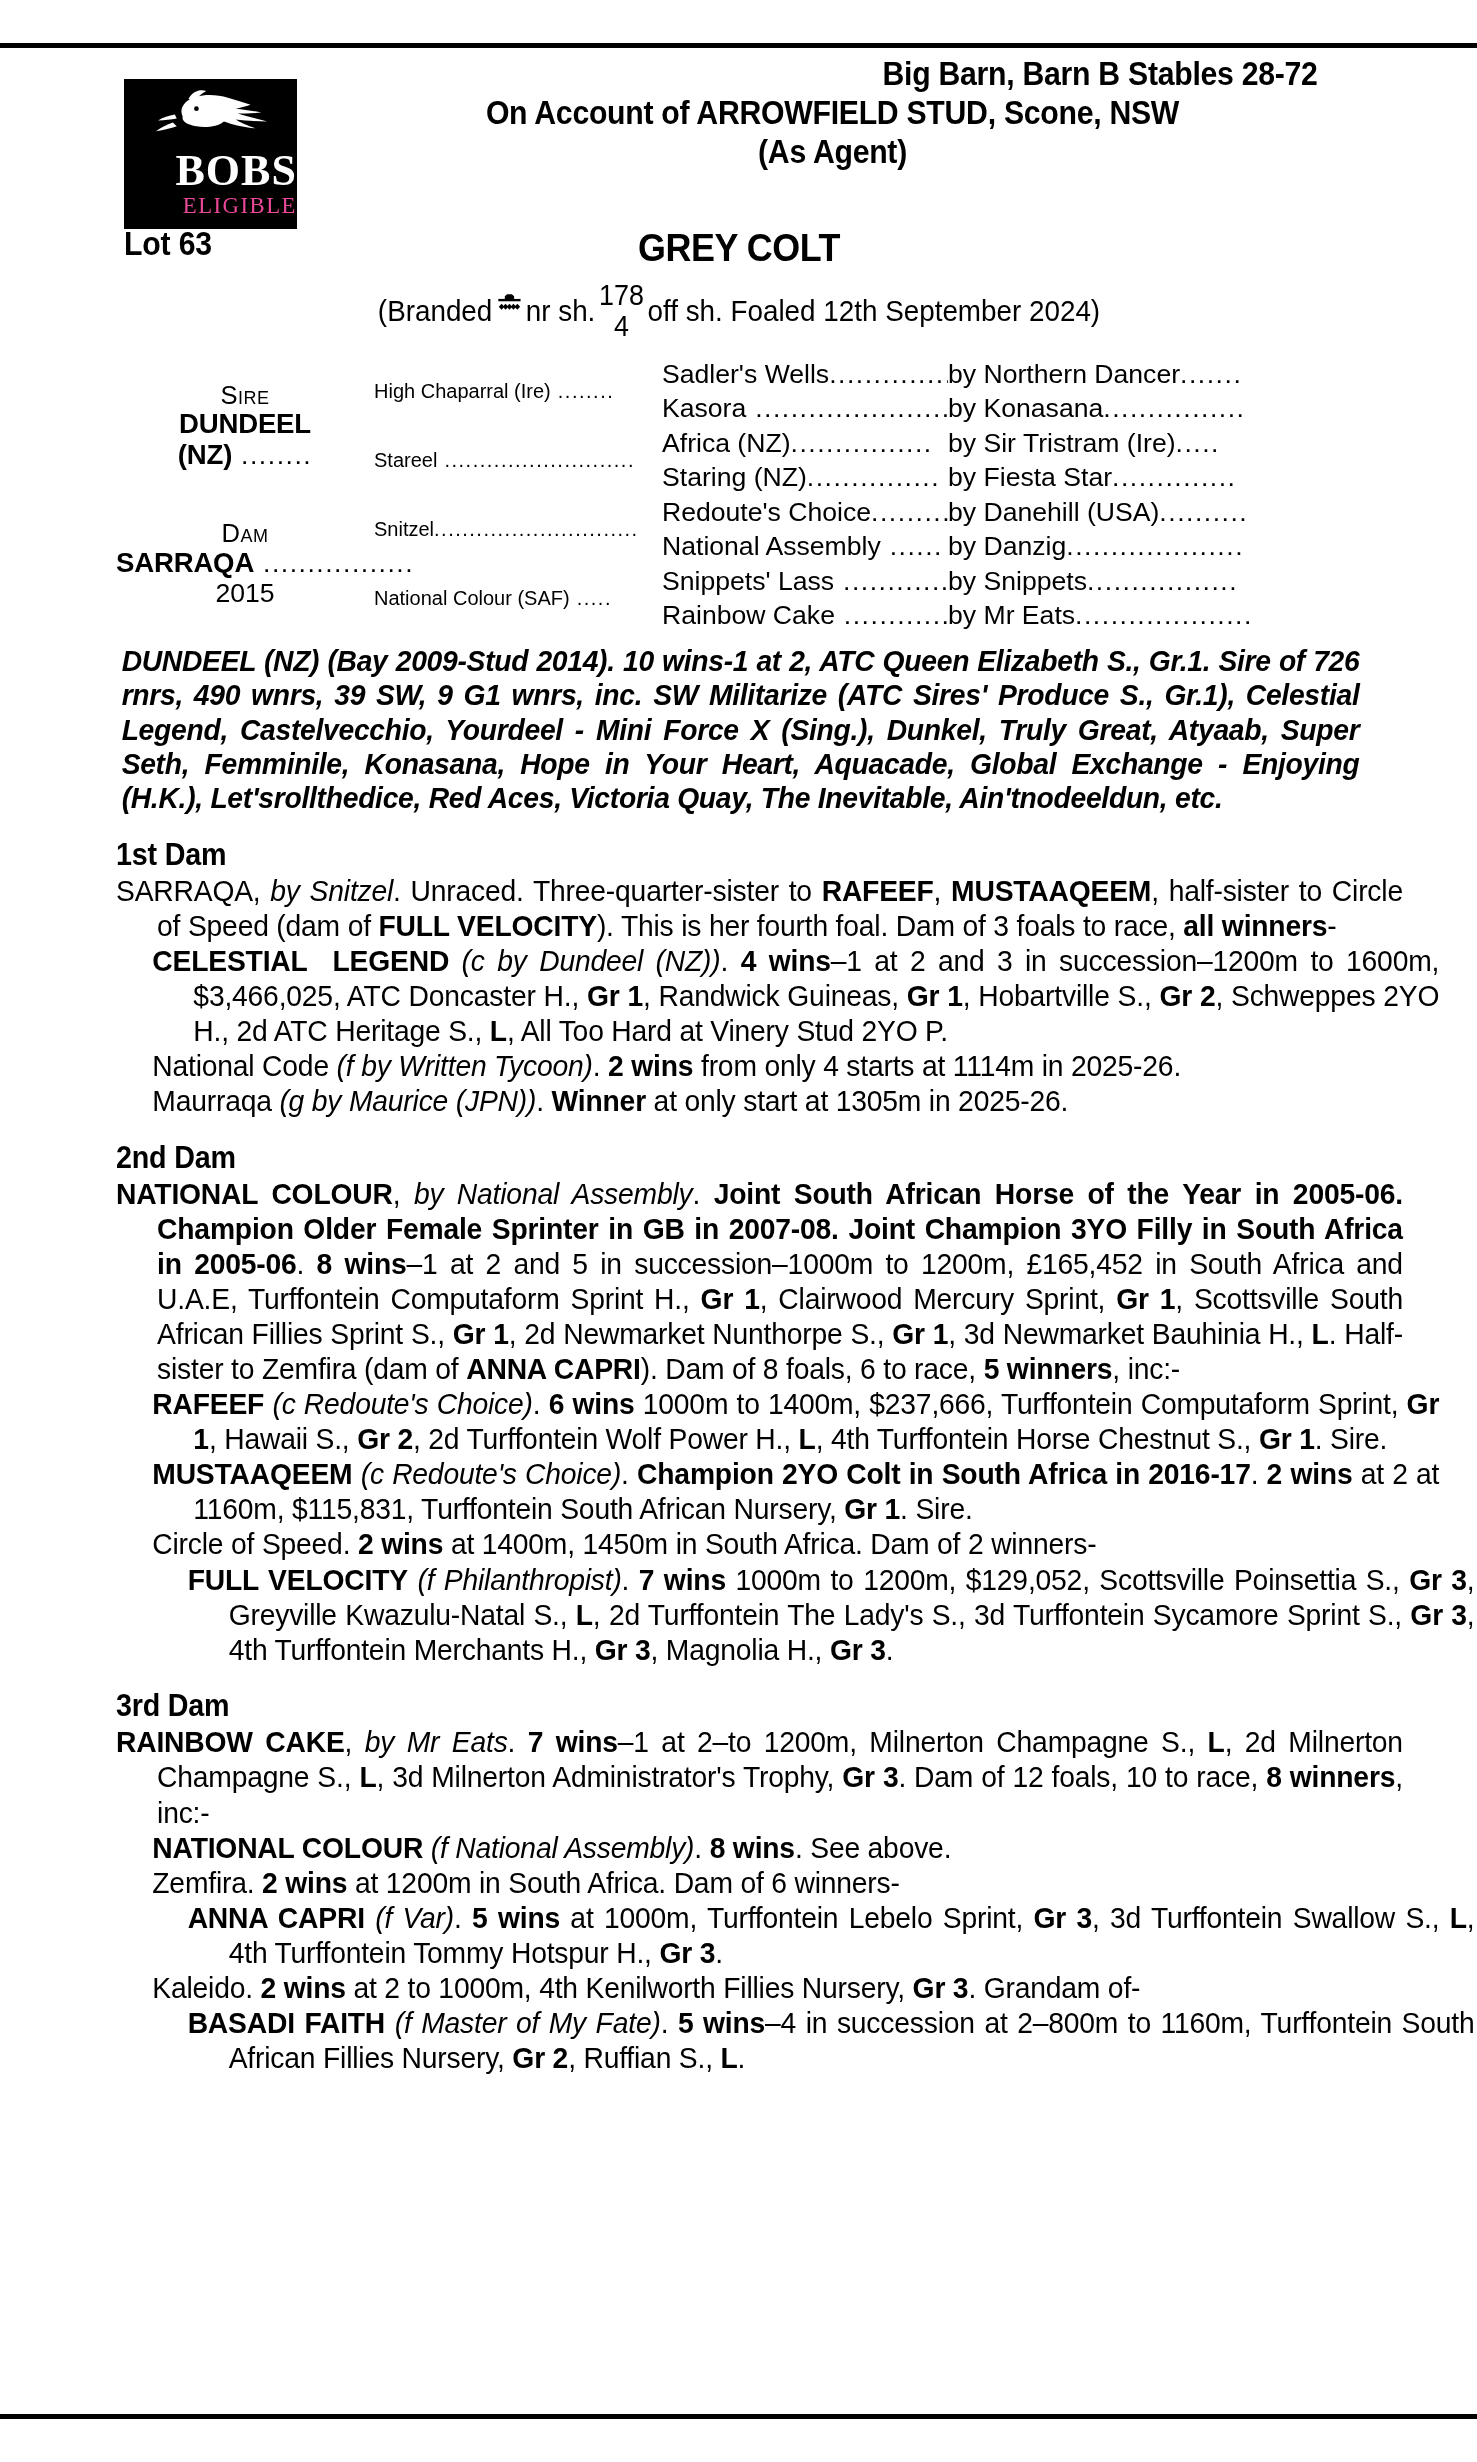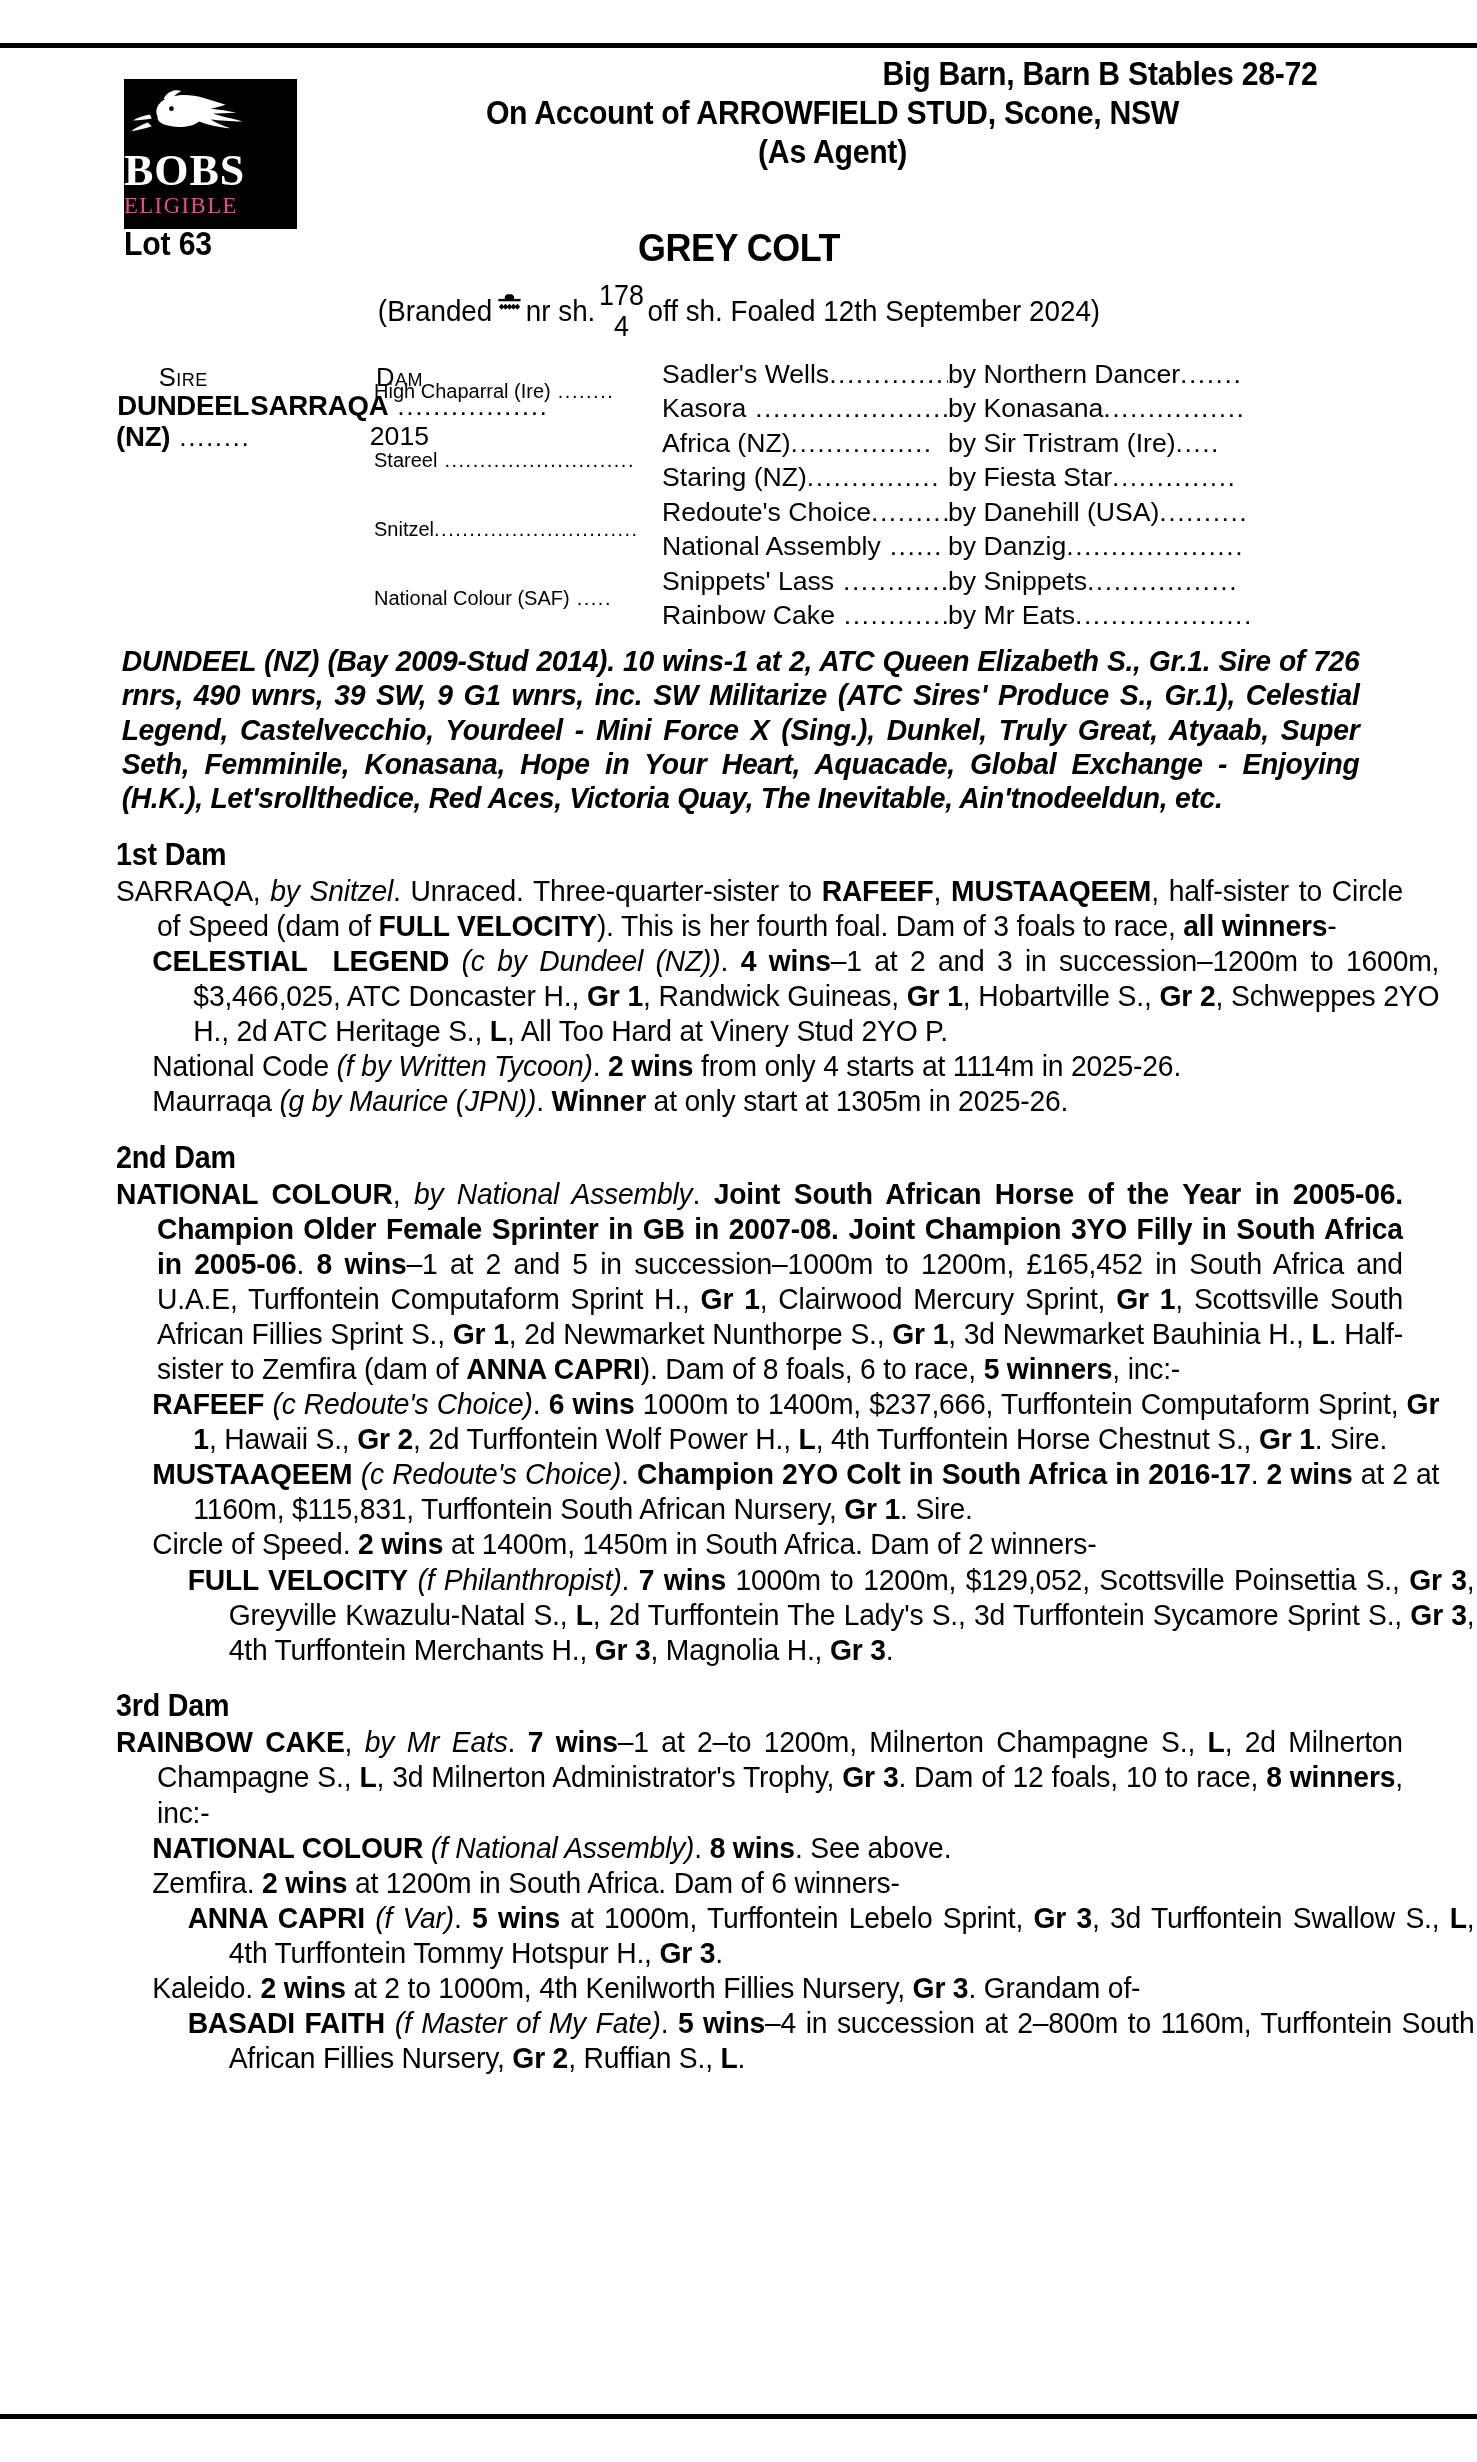--- a/index.html
+++ b/index.html
@@ -13,21 +13,21 @@
   .rule{position:absolute;left:0;width:1478px;height:4.9px;background:#000;}
   .rule.top{top:43px;}
   .rule.bottom{top:2414px;}
 
   .content{position:absolute;left:0;top:55px;width:1478px;padding:0 116px 0 116px;box-sizing:border-box;}
 
   
   .hdr{position:relative;min-height:165px;}
   .bobs{
     position:absolute;left:7.9px;top:23.6px;width:173px;height:150px;background:#000;
-    display:flex;flex-direction:column;align-items:flex-start;justify-content:flex-start;
+    display:flex;flex-direction:column;align-items:flex-end;justify-content:flex-start;
   }
   .bobs svg{display:block;margin-top:8.9px;}
   .bobs .b1{
     color:#fff;font-family:"Liberation Serif", serif;font-weight:700;
     font-size:44px;line-height:0.95;letter-spacing:1px;margin-top:2px;
   }
   .bobs .b2{
     color:#ec4899;font-family:"Liberation Serif", serif;font-weight:400;
     font-size:22.7px;line-height:1;letter-spacing:1.5px;margin-top:3px;
   }
@@ -52,21 +52,21 @@
     text-align:center;font-size:29.6px;margin-top:3.9px;
     transform:scaleX(0.94);transform-origin:center;white-space:nowrap;
   }
   .brandmark{display:inline-block;vertical-align:-2px;margin:0 3px;}
   .frac{display:inline-block;vertical-align:middle;text-align:center;line-height:1;margin:0 3.9px;position:relative;top:-2px;}
   .frac .num{display:block;font-size:28.6px;}
   .frac .den{display:block;font-size:28.6px;margin-top:3px;}
 
   
   .ped{margin-top:13.8px;display:flex;font-size:0;}
-  .ped-c1{width:258px;display:flex;flex-direction:row;justify-content:space-around;}
+  .ped-c1{width:258px;display:flex;flex-direction:column;justify-content:space-around;}
   .ped-c2{width:288px;display:flex;flex-direction:column;justify-content:space-around;}
   .ped-c3{flex:1;display:flex;flex-direction:column;}
 
   .sireblk,.damblk{text-align:center;font-size:26.6px;line-height:1.12;padding:5.9px 0;}
   .sireblk .cap,.damblk .cap{font-variant:small-caps;font-size:25.6px;letter-spacing:0.5px;}
   .nm{font-weight:700;font-size:27.6px;letter-spacing:-0.2px;}
   .yr{font-size:26.6px;}
   .dots{letter-spacing:1.5px;}
 
   .g2{font-size:20px;line-height:1.10;padding:13.8px 0;white-space:nowrap;}

